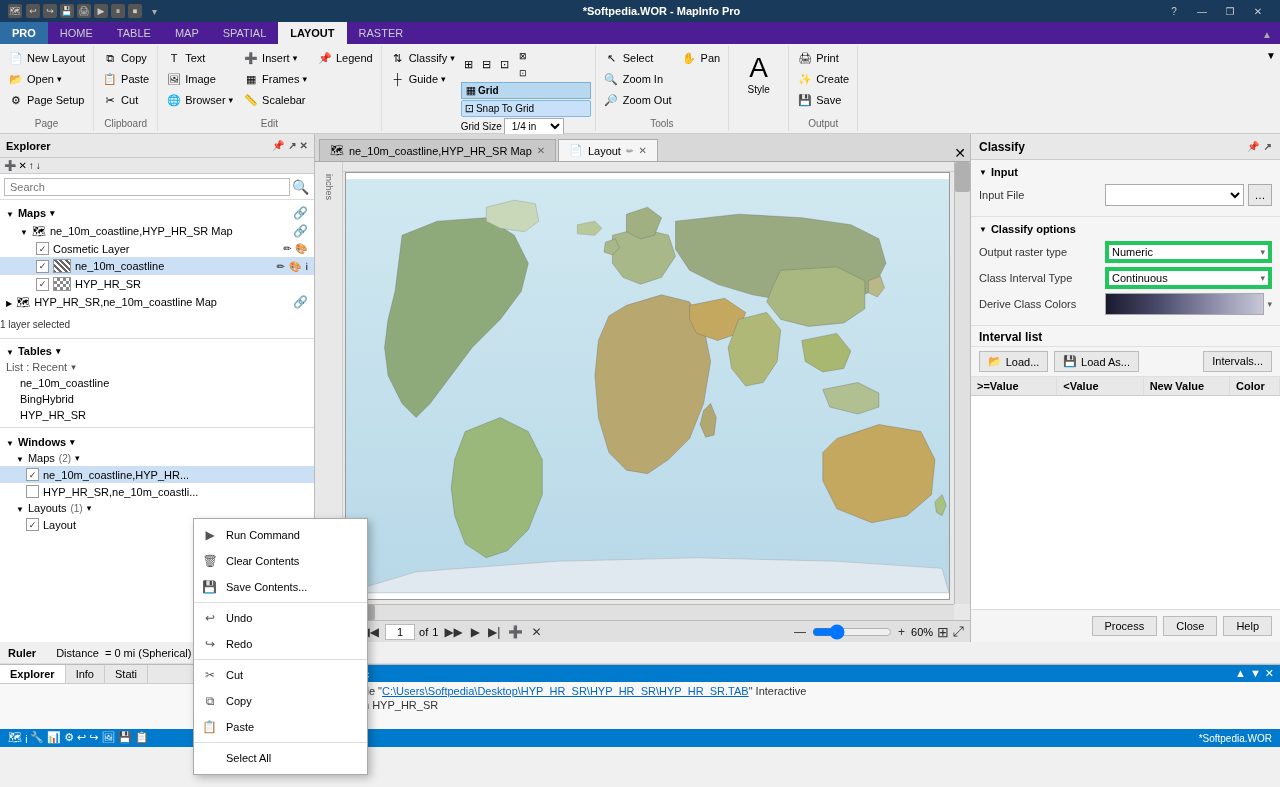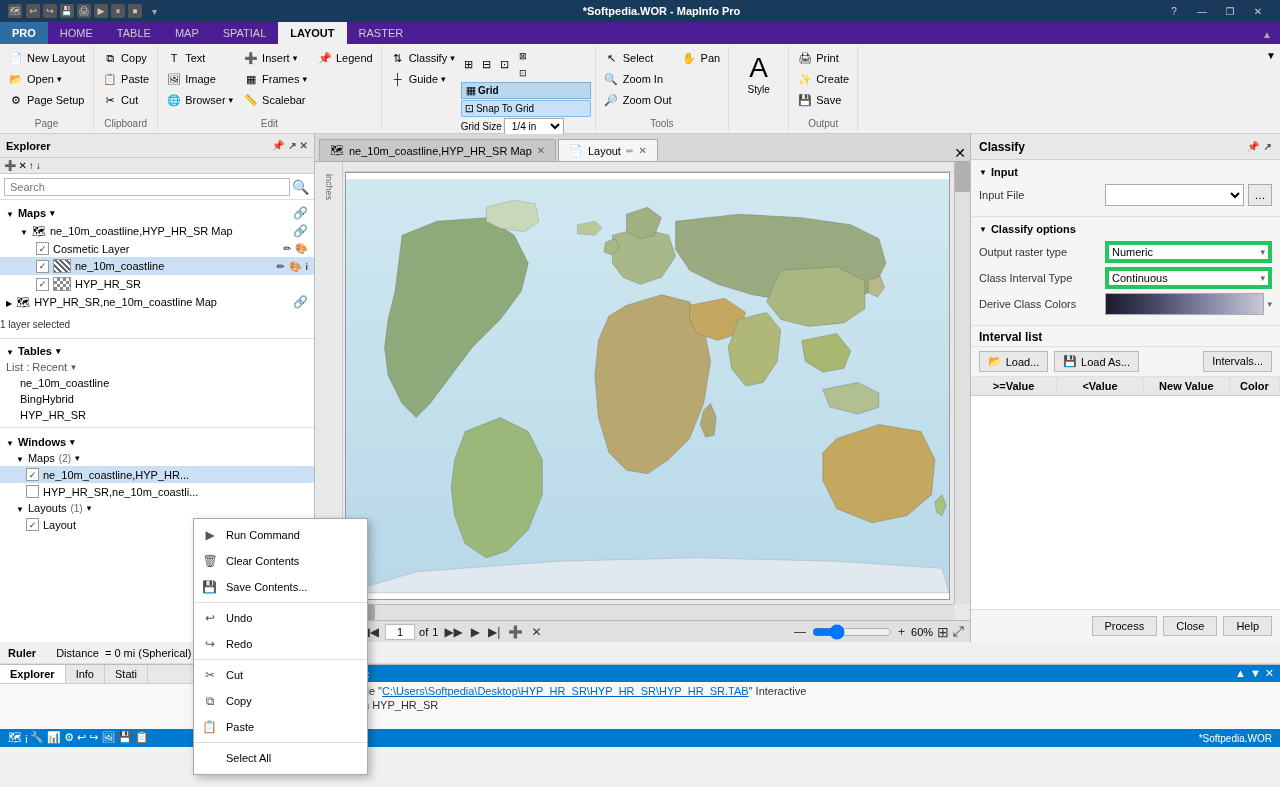--- a/index.html
+++ b/index.html
@@ -374,21 +374,20 @@
       border: 1px solid #bbb;
       cursor: pointer;
       margin-left: auto;
     }
     .interval-table-header {
       display: flex;
       background: #e8e8e8;
       border-bottom: 1px solid #ccc;
       font-size: 11px;
       font-weight: 600;
-      text-align: center;
     }
     .interval-col {
       padding: 3px 6px;
       border-right: 1px solid #ddd;
       flex: 1;
     }
     .interval-col.color { width: 50px; flex: none; }
     .classify-footer {
       margin-top: auto;
       padding: 6px 8px;

